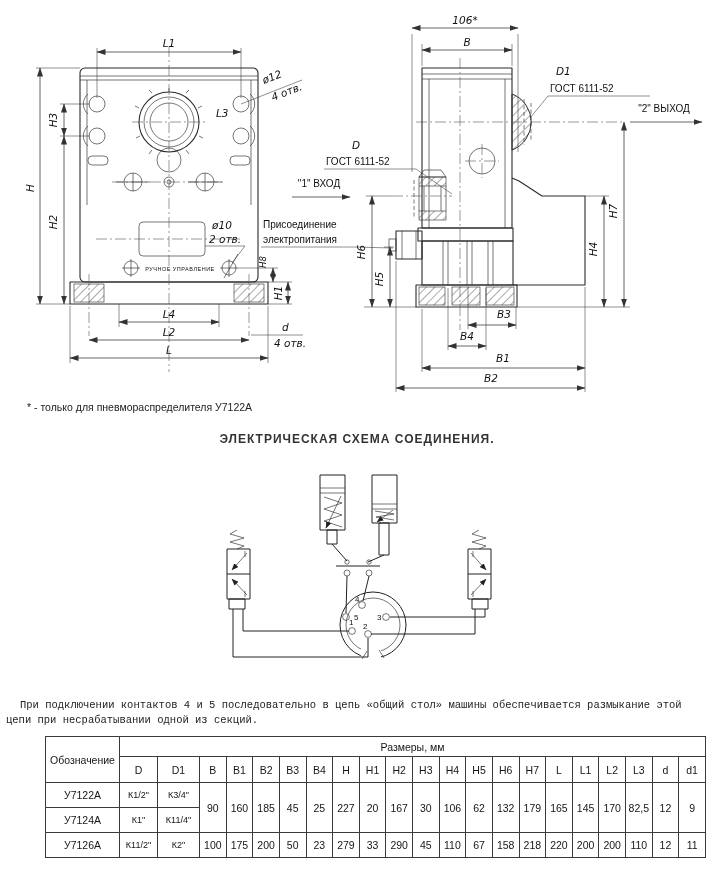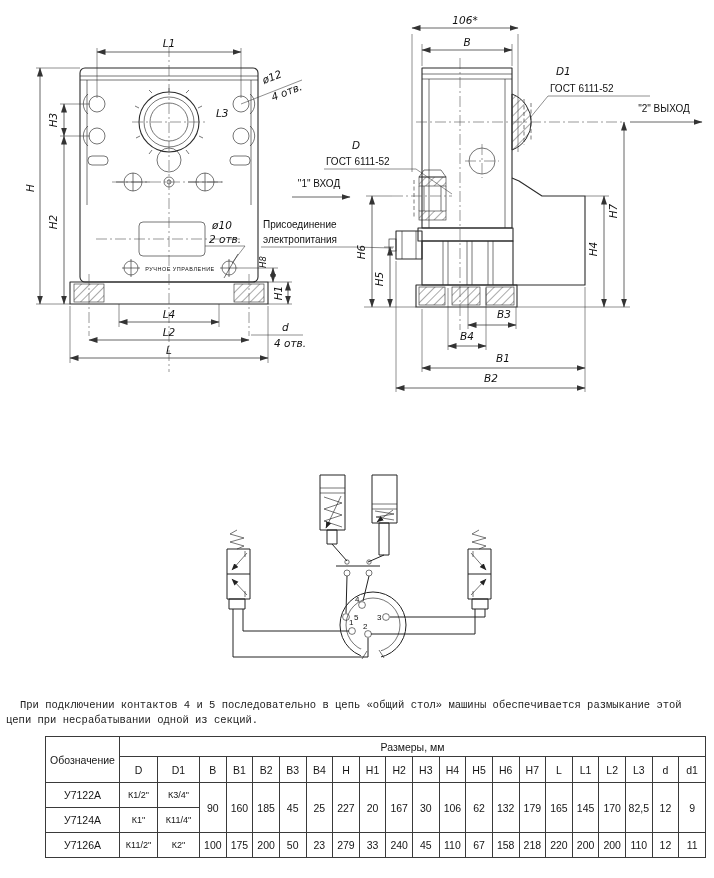--- a/index.html
+++ b/index.html
@@ -292,21 +292,23 @@
         <line x1="422" y1="368" x2="585" y2="368" class="dim" marker-start="url(#ab)" marker-end="url(#ae)"></line>
         <text x="503" y="362" text-anchor="middle" class="dl">B1</text>
 
         <line x1="396" y1="261" x2="396" y2="392" class="ext"></line>
         <line x1="396" y1="388" x2="585" y2="388" class="dim" marker-start="url(#ab)" marker-end="url(#ae)"></line>
         <text x="491" y="382" text-anchor="middle" class="dl">B2</text>
       </g>
     </g>
   </svg>
 
-
+  <div class="abs" id="note">* - только для пневмораспределителя У7122А</div>
+
+  <div class="abs" id="schem-title">ЭЛЕКТРИЧЕСКАЯ СХЕМА СОЕДИНЕНИЯ.</div>
 
   <svg class="abs" style="left:0;top:452px" width="714" height="244" viewBox="0 0 714 244">
     <defs>
       <marker id="sa" markerWidth="8" markerHeight="7" refX="6.5" refY="2.75" orient="auto" markerUnits="userSpaceOnUse">
         <path d="M0,0 L7,2.75 L0,5.5 Z" fill="#222"></path>
       </marker>
     </defs>
 
     <g>
       <rect x="320" y="23" width="25" height="55" class="wire"></rect>
@@ -475,21 +477,21 @@
         <td>У7126А</td>
         <td class="sm">К11/2"</td>
         <td class="sm">К2"</td>
         <td>100</td>
         <td>175</td>
         <td>200</td>
         <td>50</td>
         <td>23</td>
         <td>279</td>
         <td>33</td>
-        <td>240</td>
+        <td>290</td>
         <td>45</td>
         <td>110</td>
         <td>67</td>
         <td>158</td>
         <td>218</td>
         <td>220</td>
         <td>200</td>
         <td>200</td>
         <td>110</td>
         <td>12</td>

